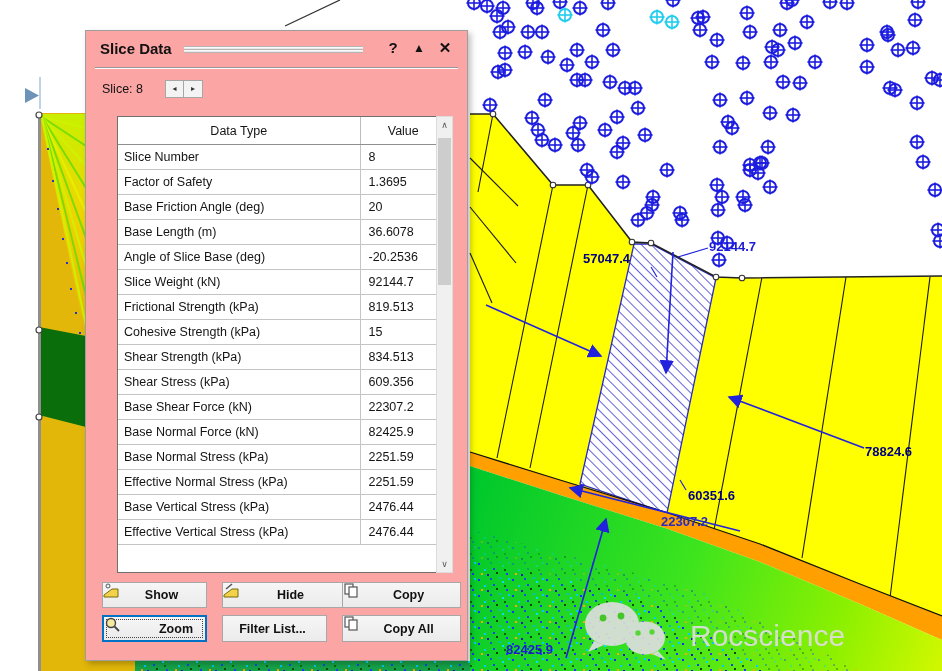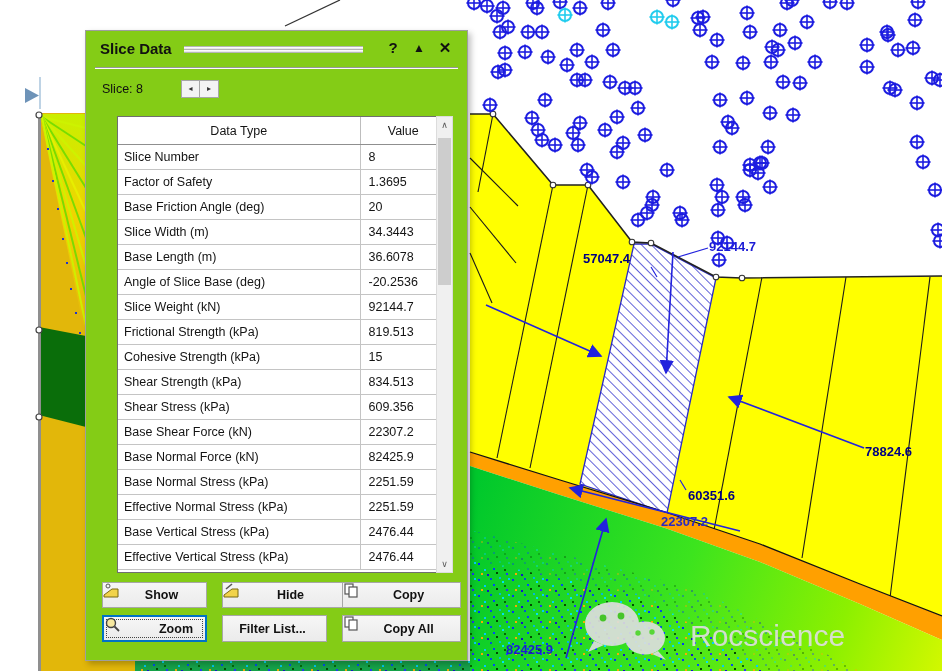--- a/index.html
+++ b/index.html
@@ -2,34 +2,34 @@
 <html><head>
 <meta charset="utf-8">
 <style>
   html,body{margin:0;padding:0;background:#888;}
   .stage{position:relative;width:942px;height:671px;overflow:hidden;background:#fff;
          font-family:"Liberation Sans",sans-serif;}
   .stage svg{position:absolute;left:0;top:0;}
 
   
   .dialog{position:absolute;left:85px;top:30px;width:383px;height:631px;
-          background:#84cc16;border:1px solid #9e9e9e;box-sizing:border-box;
+          background:#fca5a5;border:1px solid #9e9e9e;box-sizing:border-box;
           box-shadow:3px 3px 6px rgba(0,0,0,.25);}
   .titlebar{position:absolute;left:0;top:0;right:0;height:34px;display:flex;align-items:center;
             padding:0 12px 0 14px;box-sizing:border-box;}
   .title{font-size:15px;font-weight:bold;color:#111;white-space:nowrap;}
   .grip{flex:1;height:7px;margin:2px 14px 0 12px;
         background:repeating-linear-gradient(to bottom,#b5b5b5 0 1px,#fafafa 1px 2px,#e9e9e9 2px 3px);}
   .tbtn{width:20px;height:22px;border:none;background:transparent;font-weight:bold;color:#111;
         font-size:15px;line-height:22px;text-align:center;padding:0;margin-left:6px;cursor:pointer;}
   .tbtn.small{font-size:12px;}
   .titlesep{position:absolute;left:9px;right:9px;top:36px;height:0;
             border-top:1px solid #979797;border-bottom:1px solid #fdfdfd;}
   .slicerow{position:absolute;left:16px;top:48px;height:20px;display:flex;align-items:center;}
-  .slicelabel{font-size:12.5px;color:#111;margin-right:38px;}
+  .slicelabel{font-size:12.5px;color:#111;margin-right:22px;}
   .spin{display:inline-flex;}
   .spin .sbtn{width:19px;height:18px;border:1px solid #a6a6a6;background:#f3f3f3;color:#333;
               font-size:8px;line-height:16px;text-align:center;padding:0;cursor:pointer;}
   .spin .sbtn+.sbtn{border-left:none;}
 
   
   .tablewrap{position:absolute;left:15px;top:85px;width:330px;height:457px;overflow:hidden;
              background:#fff;border:1px solid #6f6f6f;box-sizing:border-box;margin-left:16px;}
   table.slice{border-collapse:collapse;width:100%;table-layout:fixed;font-size:12.5px;color:#141414;}
   table.slice th{height:25px;font-weight:400;text-align:center;border-bottom:1px solid #8f8f8f;
@@ -374,24 +374,20 @@
             </tr>
             <tr>
               <td>Factor of Safety</td>
               <td>1.3695</td>
             </tr>
             <tr>
               <td>Base Friction Angle (deg)</td>
               <td>20</td>
             </tr>
             <tr>
-              <td>Slice Width (m)</td>
-              <td>34.3443</td>
-            </tr>
-            <tr>
               <td>Base Length (m)</td>
               <td>36.6078</td>
             </tr>
             <tr>
               <td>Angle of Slice Base (deg)</td>
               <td>-20.2536</td>
             </tr>
             <tr>
               <td>Slice Weight (kN)</td>
               <td>92144.7</td>

